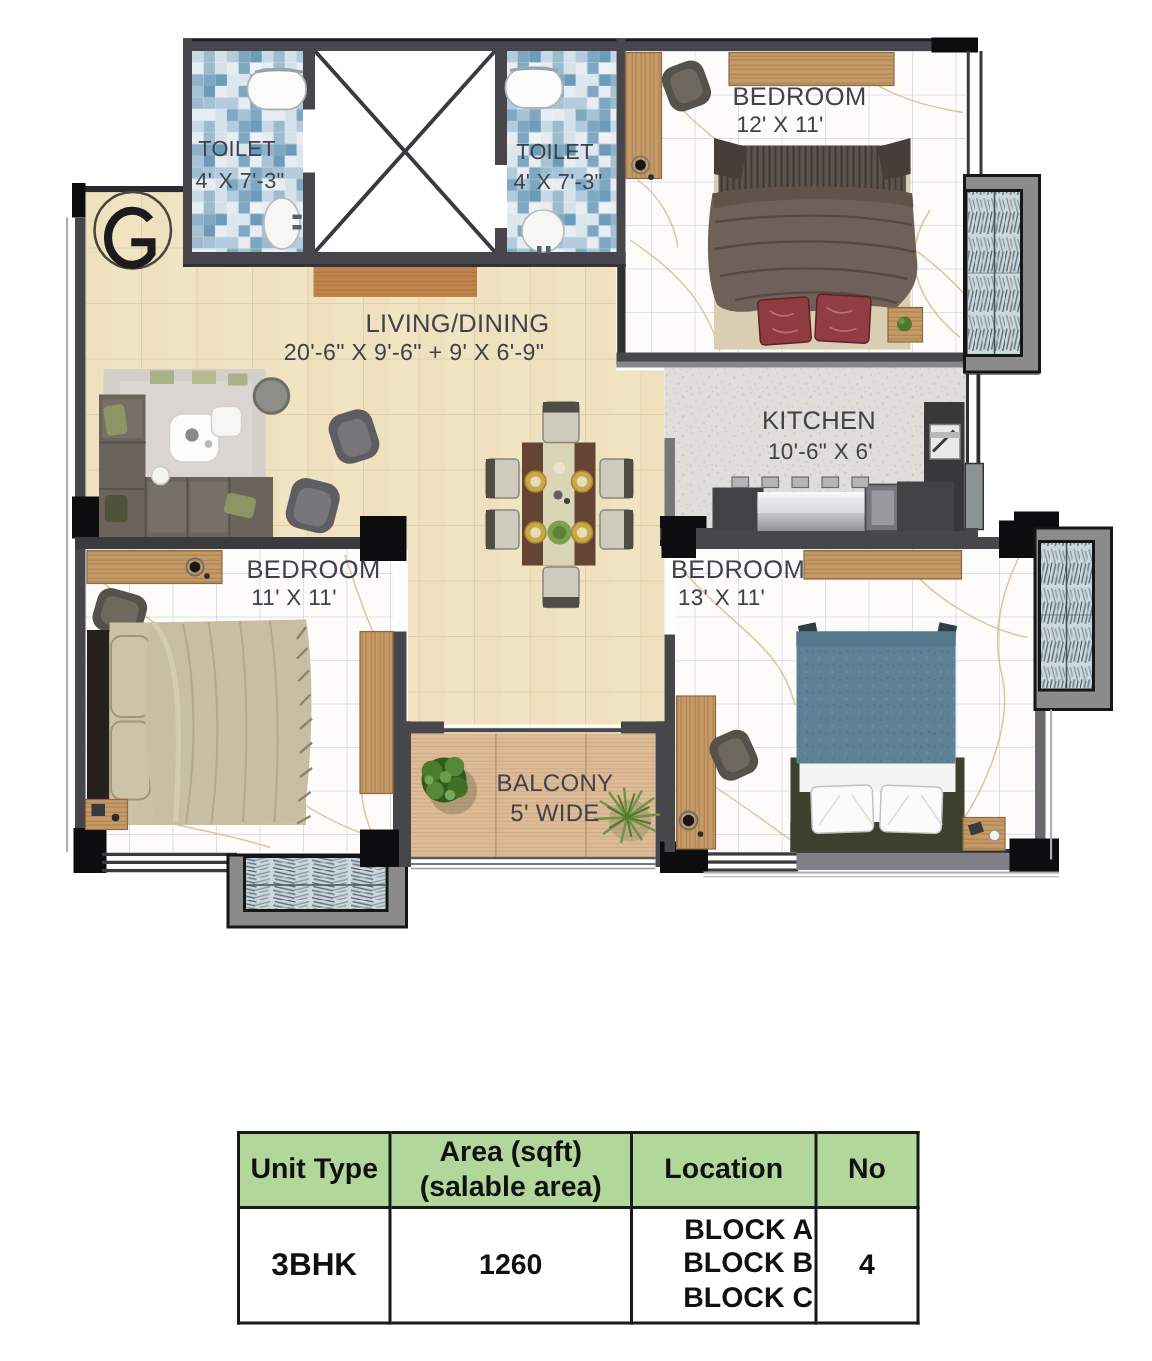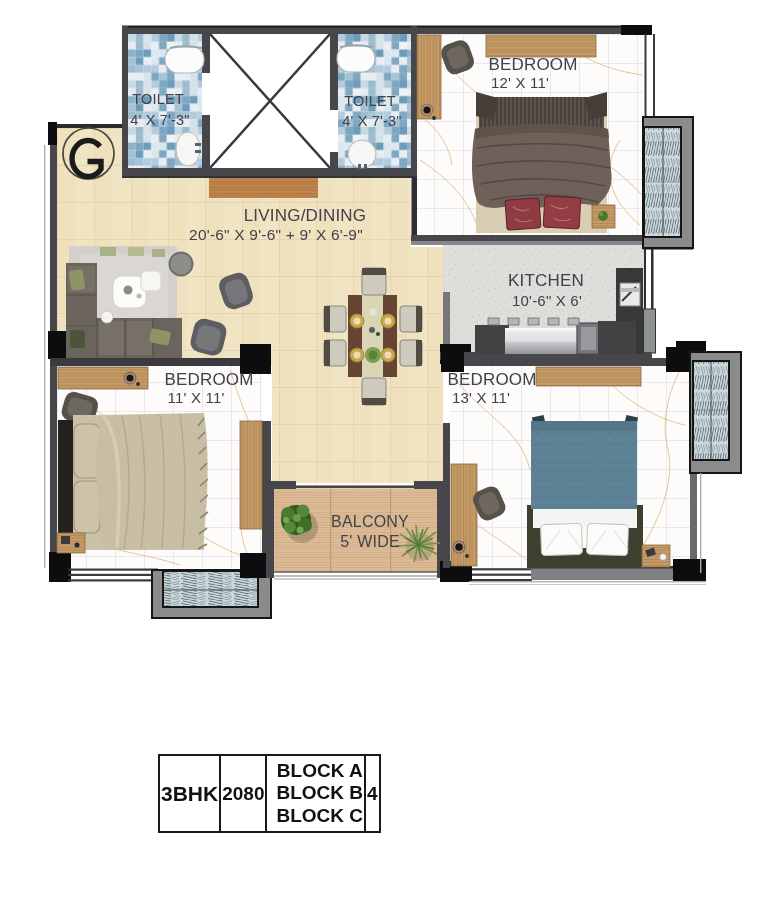--- a/index.html
+++ b/index.html
@@ -649,21 +649,27 @@
 <g>
 <text x="370" y="527" text-anchor="middle" font-size="16" letter-spacing="0.6" class="lbl" fill="#4f4437">BALCONY</text>
 <text x="370" y="547" text-anchor="middle" font-size="16" letter-spacing="0.6" class="lbl" fill="#4f4437">5' WIDE</text>
 </g>
 
 </svg>
 
 <div style="position:absolute;left:158px;top:754px;">
 <table style="border-collapse:collapse;table-layout:fixed;font-family:'Liberation Sans',sans-serif;font-weight:bold;color:#111;text-align:center;">
 <tbody>
+        <tr style="background:#b2d79a;height:50px;">
+  <td style="border:2.5px solid #1a1a1a;width:97px;font-size:19px;">Unit&nbsp;Type</td>
+  <td style="border:2.5px solid #1a1a1a;width:157px;font-size:19px;line-height:23px;">Area (sqft)<br>(salable area)</td>
+  <td style="border:2.5px solid #1a1a1a;width:119px;font-size:19px;">Location</td>
+  <td style="border:2.5px solid #1a1a1a;width:64px;font-size:19px;">No</td>
+</tr>
 <tr style="background:#ffffff;height:77px;">
   <td style="border:2.5px solid #1a1a1a;font-size:21px;">3BHK</td>
-  <td style="border:2.5px solid #1a1a1a;font-size:19px;">2080</td>
-  <td style="border:2.5px solid #1a1a1a;font-size:19px;line-height:22.5px;text-align:center;padding-left:9px;">BLOCK A<br>BLOCK B<br>BLOCK C</td>
+  <td style="border:2.5px solid #1a1a1a;font-size:19px;">1260</td>
+  <td style="border:2.5px solid #1a1a1a;font-size:19px;line-height:22.5px;text-align:right;padding-left:9px;">BLOCK A<br>BLOCK B<br>BLOCK C</td>
   <td style="border:2.5px solid #1a1a1a;font-size:19px;">4</td>
 </tr>
 </tbody>
     </table>
 </div>
 
 </body></html>

